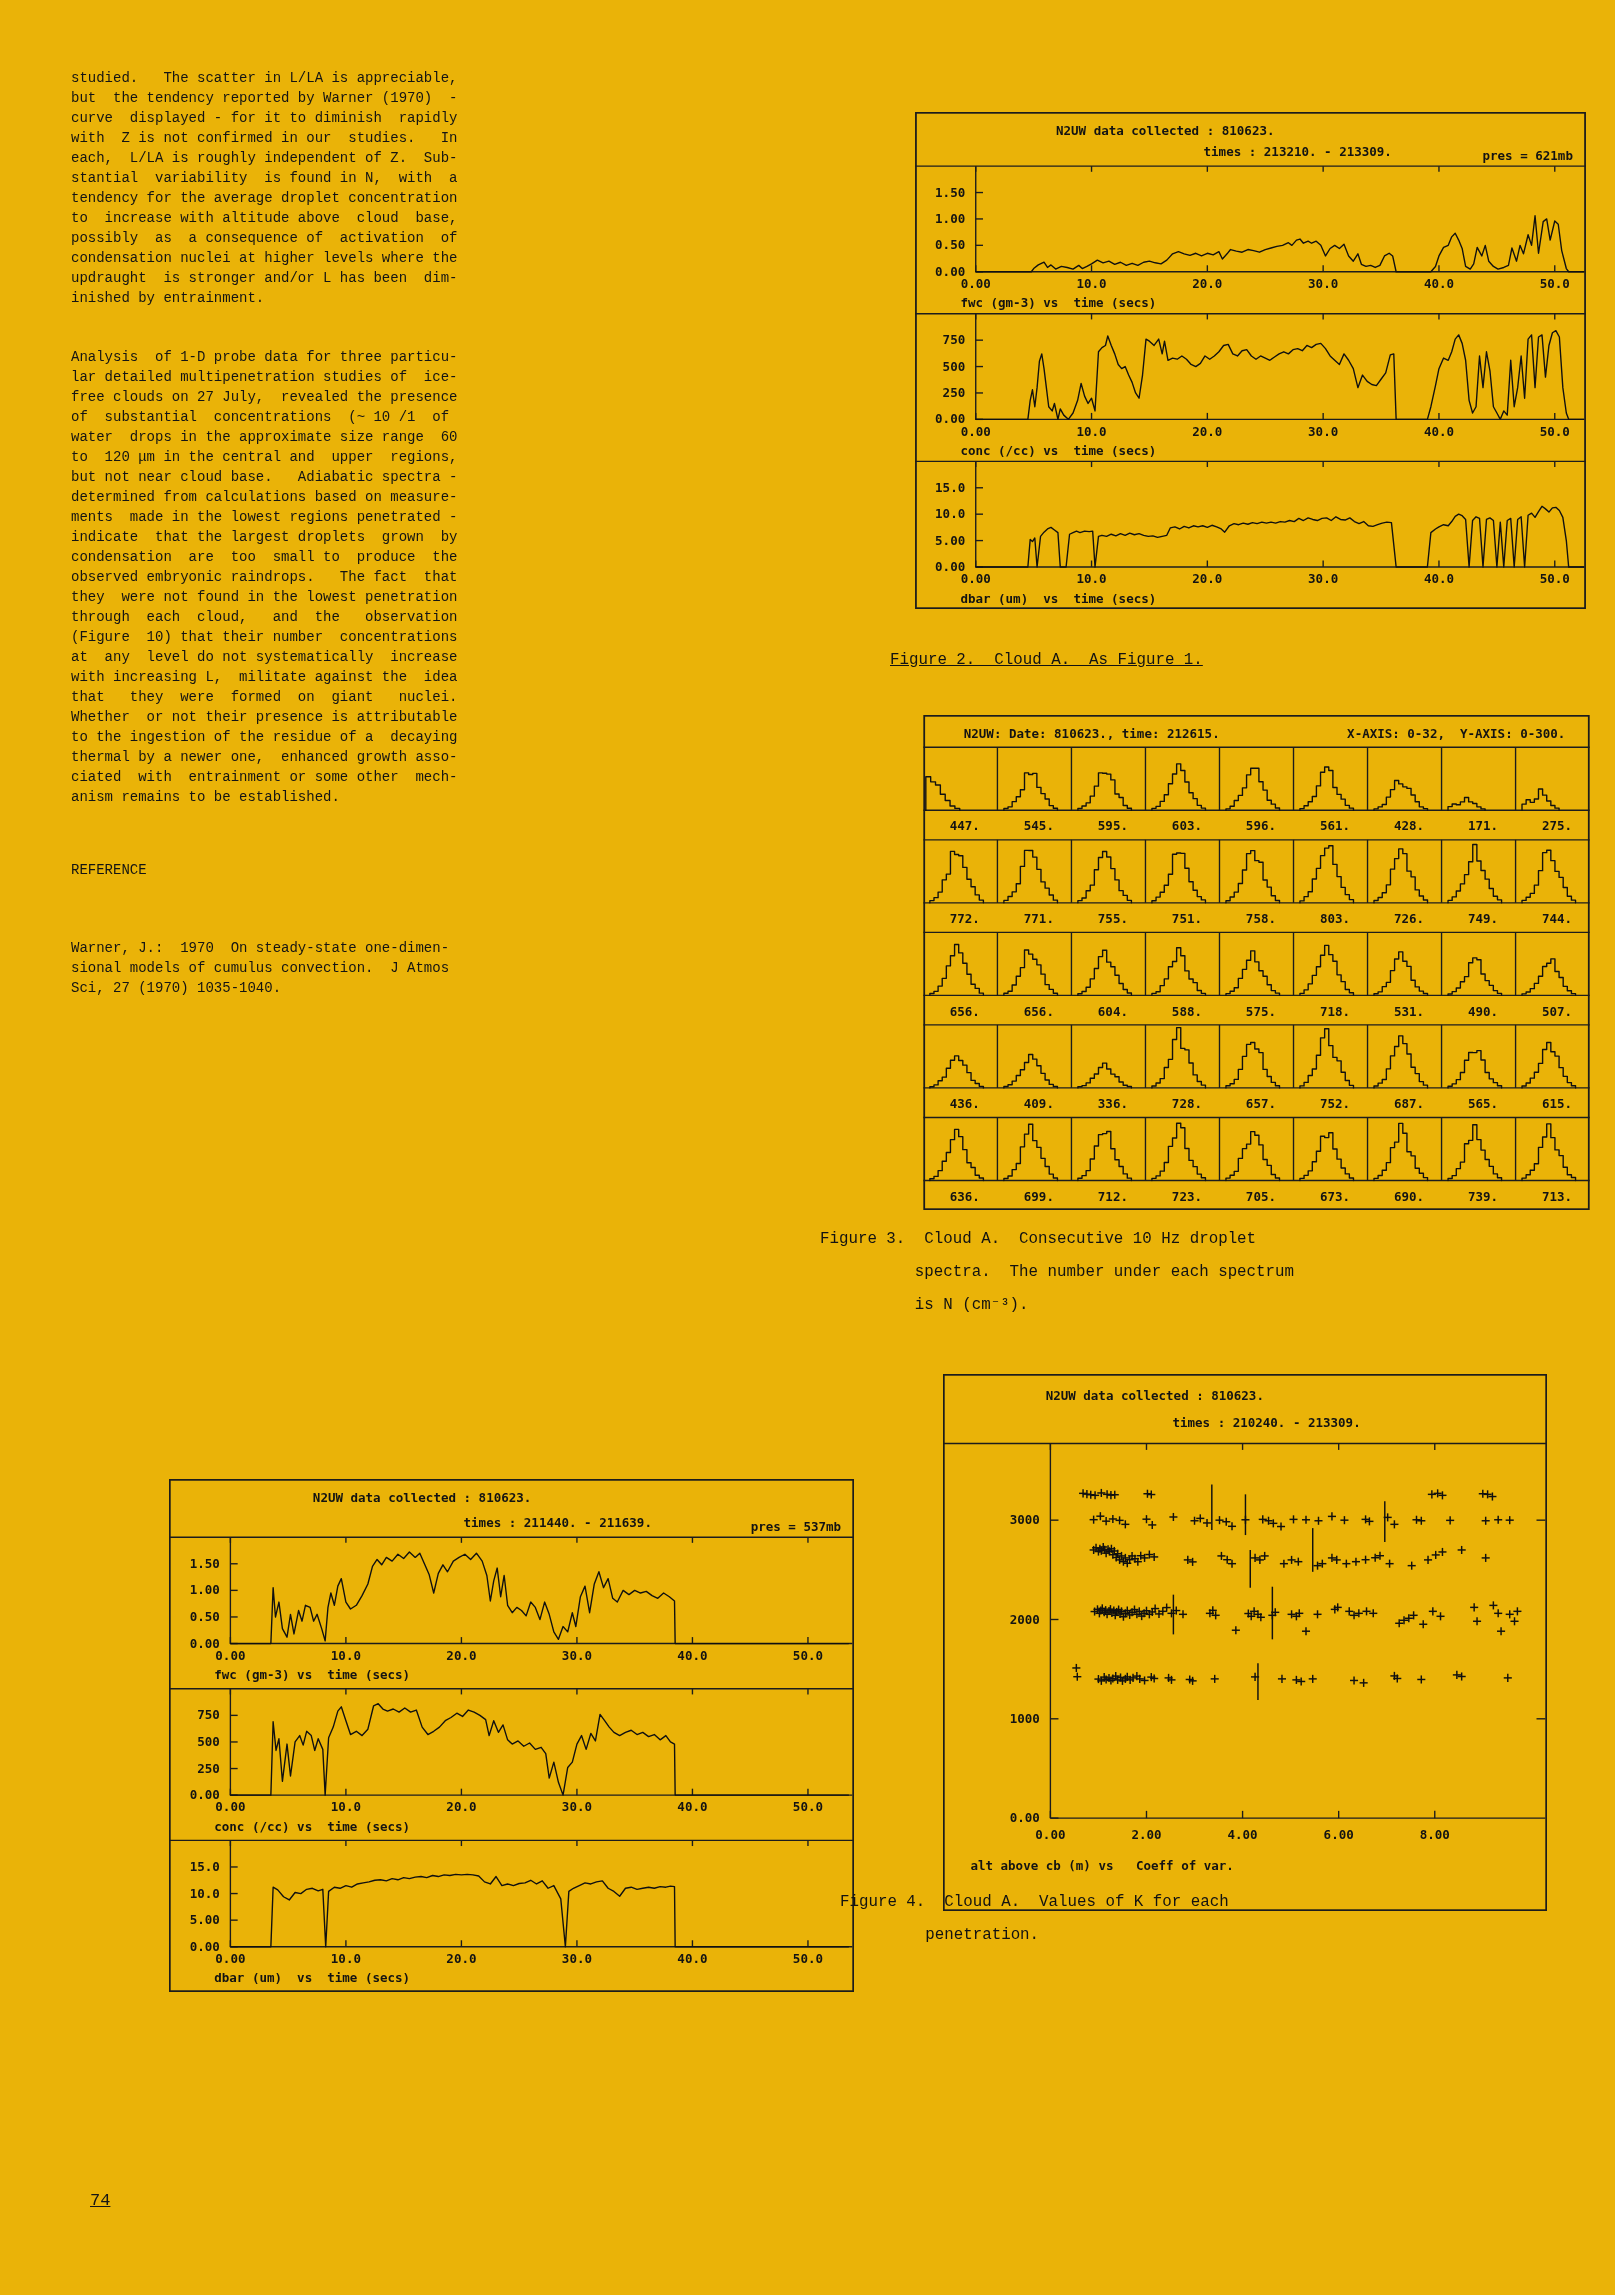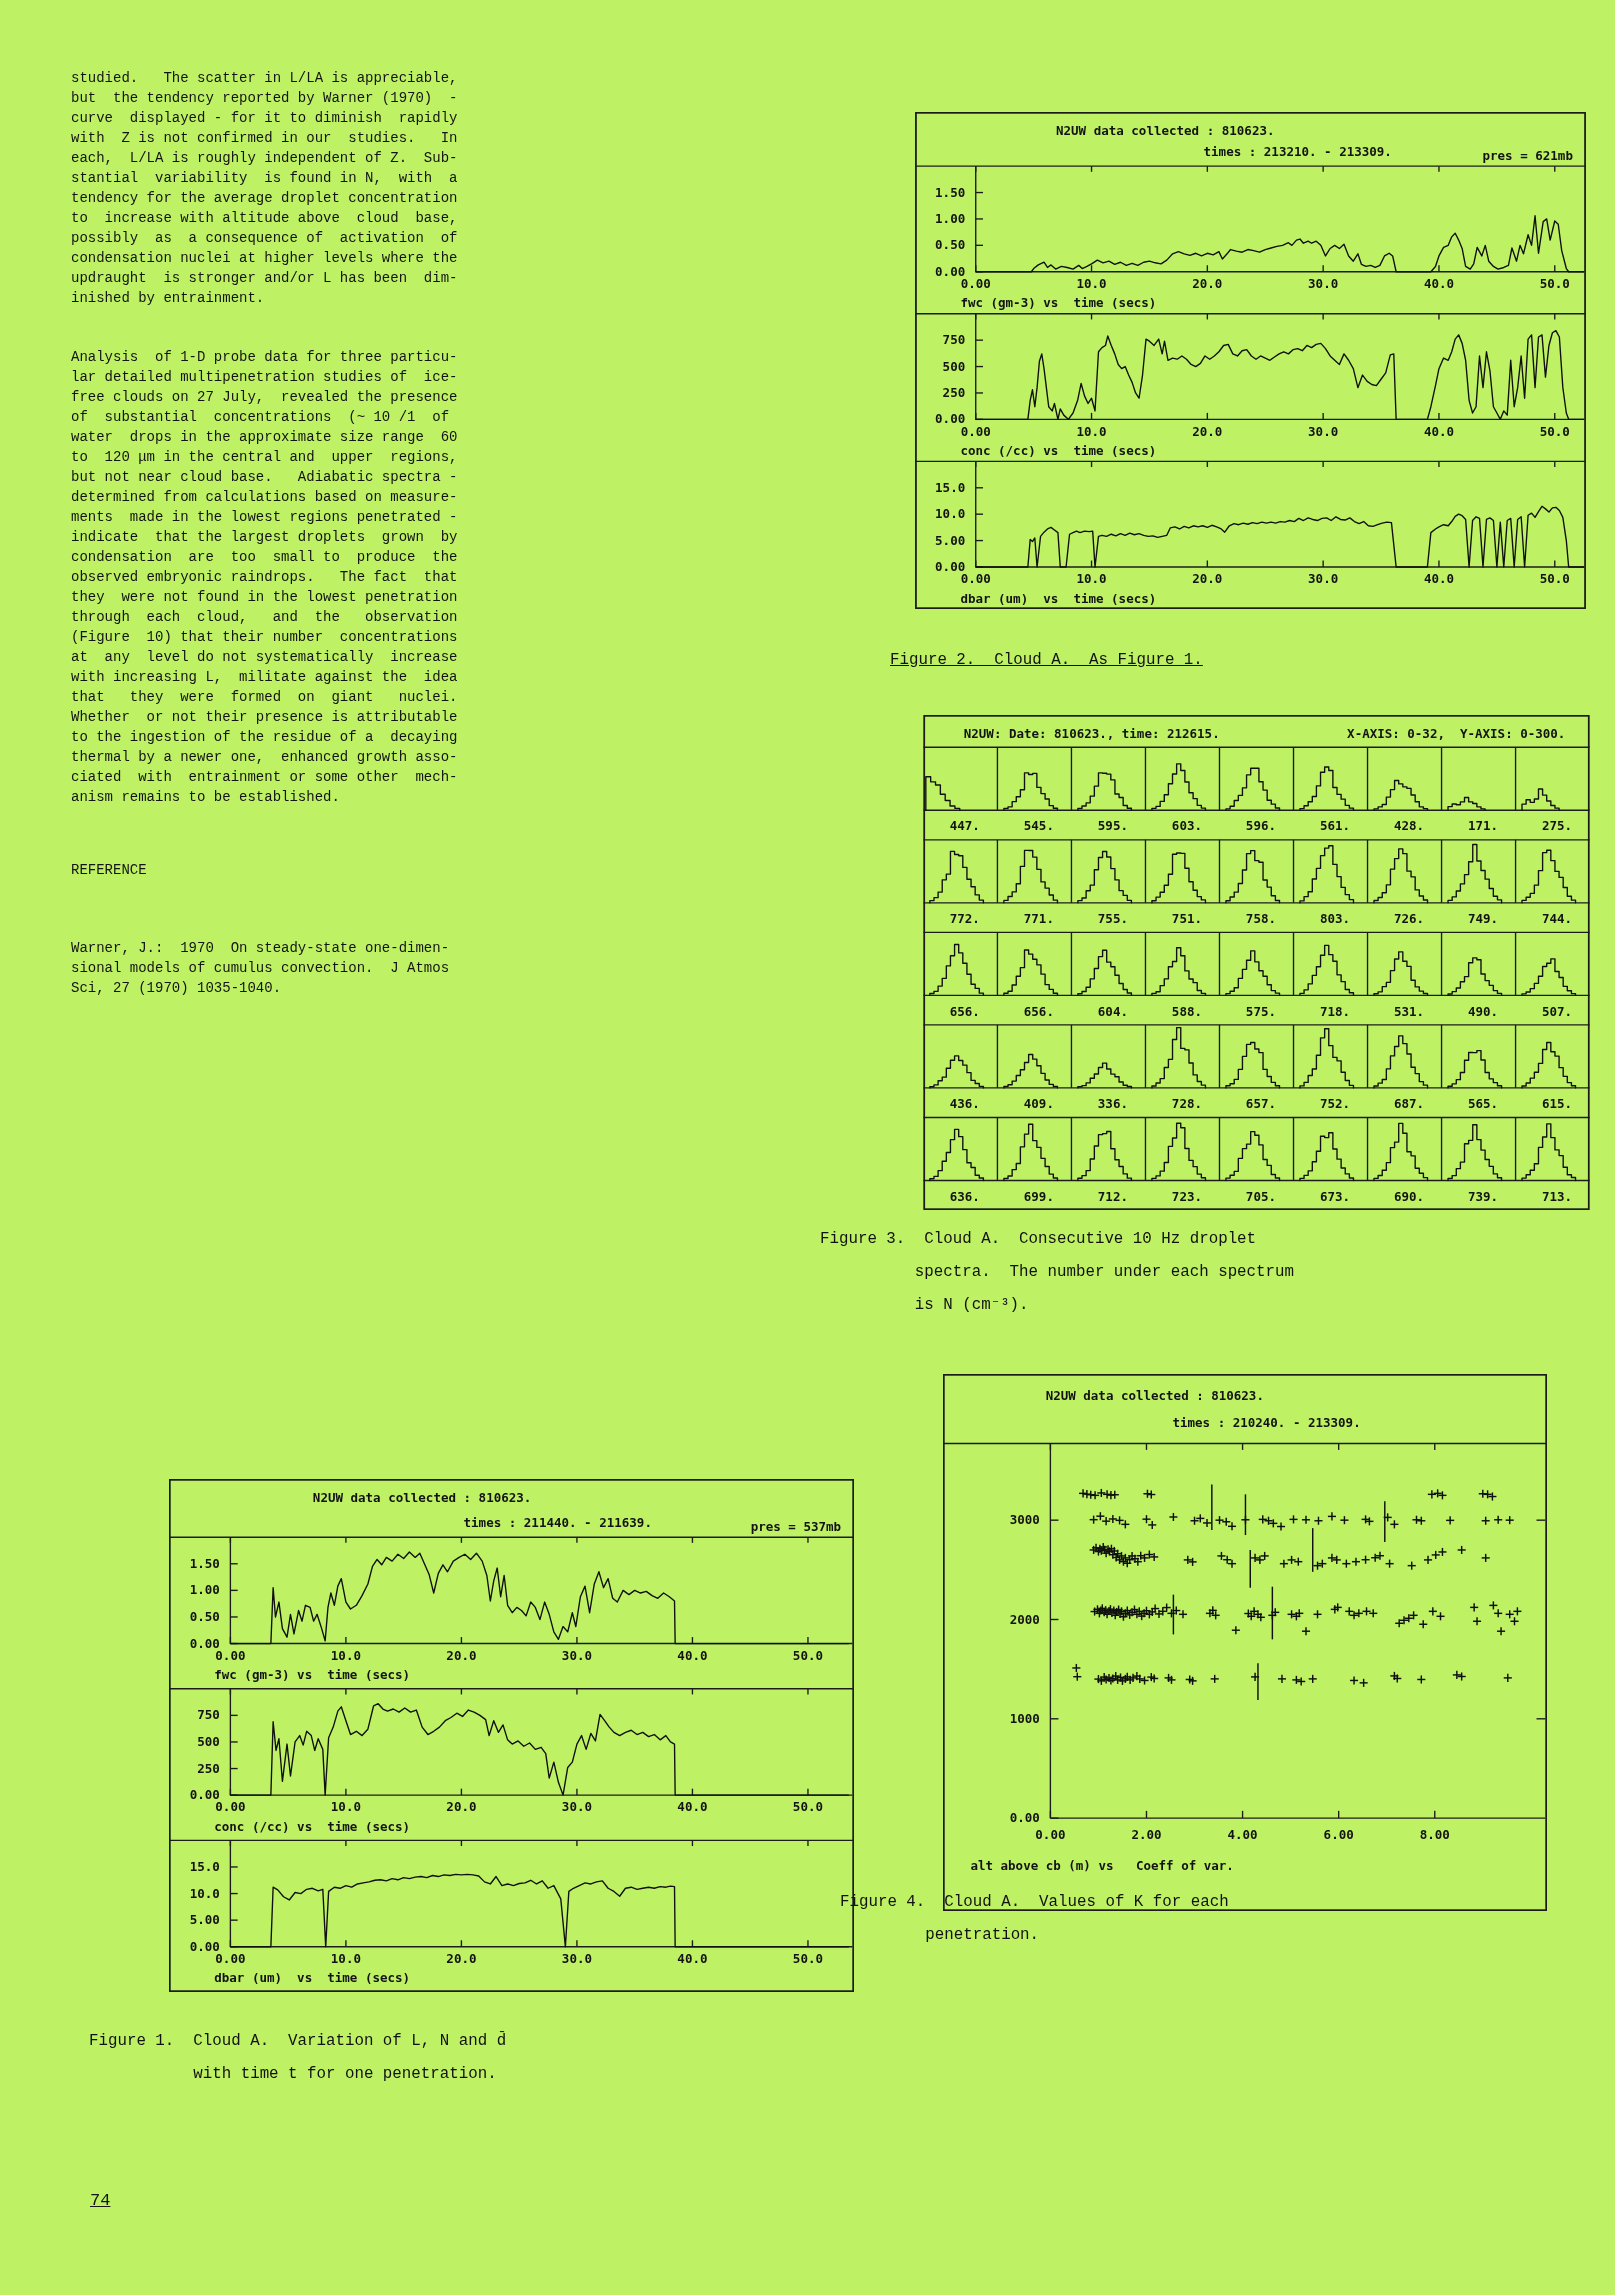--- a/index.html
+++ b/index.html
@@ -1,16 +1,16 @@
 <!DOCTYPE html>
 <html style="font-size:13px"><head>
 <meta charset="utf-8">
 <style>
   html,body{margin:0;padding:0;background:#e8e8e4;}
-  .page{position:relative;width:1616px;height:2295px;background:#bef264;margin:0 auto;overflow:hidden;
+  .page{position:relative;width:1616px;height:2295px;background:#eab308;margin:0 auto;overflow:hidden;
         font-family:"Liberation Mono","DejaVu Sans Mono",monospace;color:#161616;}
   pre{margin:0;position:absolute;white-space:pre;}
   .body-para{font:400 14px/20px "Liberation Mono","DejaVu Sans Mono",monospace;color:#141414;}
   .caption{font:400 15.8px/33px "Liberation Mono","DejaVu Sans Mono",monospace;color:#121212;}
   .pagenum{font:400 17px/19.4px "Liberation Mono","DejaVu Sans Mono",monospace;}
   .figure{position:absolute;padding-left:46px;}
   .figure svg{display:block;}
   .frame{fill:none;stroke:#1c1c1c;stroke-width:2.2;}
   .ln{stroke:#1c1c1c;stroke-width:1.7;}
   .trace{fill:none;stroke:#101010;stroke-width:1.7;stroke-linejoin:round;stroke-linecap:round;}
@@ -410,22 +410,20 @@
         <line x1="76" y1="546.0833333333334" x2="85" y2="546.0833333333334" class="ln"></line>
         <text x="63" y="551.0833333333334" class="ft" text-anchor="end" style="white-space: pre;">5.00</text>
         <line x1="76" y1="513.1666666666666" x2="85" y2="513.1666666666666" class="ln"></line>
         <text x="63" y="518.1666666666666" class="ft" text-anchor="end" style="white-space: pre;">10.0</text>
         <line x1="76" y1="480.25" x2="85" y2="480.25" class="ln"></line>
         <text x="63" y="485.25" class="ft" text-anchor="end" style="white-space: pre;">15.0</text>
         <polyline points="76.0,579.0 126.1,579.0 128.9,505.3 134.6,508.6 141.8,517.1 148.9,521.1 156.1,511.9 163.2,513.2 170.4,507.9 177.5,506.6 184.7,509.9 190.4,507.9 194.0,579.0 197.6,510.5 204.7,505.3 211.8,506.6 219.0,503.3 226.2,505.3 233.3,501.3 240.5,500.0 247.6,498.7 254.8,496.7 261.9,496.1 269.1,497.4 276.2,494.7 283.4,496.1 290.5,493.4 297.6,494.7 304.8,492.8 312.0,492.1 319.1,493.4 326.3,490.8 333.4,492.1 340.6,490.1 347.7,490.8 354.9,489.5 362.0,490.1 369.2,489.5 376.3,490.1 383.4,491.4 390.6,498.7 397.8,501.3 404.9,492.1 412.1,503.3 419.2,501.3 426.4,503.3 433.5,500.7 440.7,500.0 447.8,496.7 455.0,501.3 462.1,497.4 469.3,506.6 476.4,503.3 485.0,519.8 490.7,579.0 495.0,510.5 500.7,506.6 507.9,503.3 515.0,500.0 522.2,501.3 529.3,498.7 536.5,497.4 543.6,506.6 550.8,510.5 557.9,516.5 565.1,506.6 572.2,505.3 579.4,507.9 586.5,506.6 593.7,505.3 600.8,506.6 608.0,504.6 615.1,505.3 620.8,503.9 625.8,504.6 626.6,579.0 841.1,579.0" class="trace"></polyline>
         <text x="56" y="623" class="ft" style="white-space: pre;">dbar (um)  vs  time (secs)</text>
       </svg>
     </div>
-  <pre id="cap1" class="caption">Figure 1.  Cloud A.  Variation of L, N and d̄
-           with time t for one penetration.</pre>
 
   <div id="fig4" class="figure" style="left: 897px; top: 1374px;">
       <svg width="604" height="537" viewBox="0 0 748 665">
         <rect x="1" y="1" width="746" height="663" class="frame"></rect>
         <text x="127.16000000000001" y="32" class="ft" style="white-space: pre;">N2UW data collected : 810623.</text>
         <text x="284.24" y="66" class="ft" style="white-space: pre;">times : 210240. - 213309.</text>
         <line x1="0" y1="86" x2="748" y2="86" class="ln"></line>
         <line x1="133" y1="86" x2="133" y2="550" class="ln"></line>
         <line x1="133" y1="550" x2="746" y2="550" class="ln"></line>
         <line x1="133" y1="86" x2="133" y2="94" class="ln"></line>

